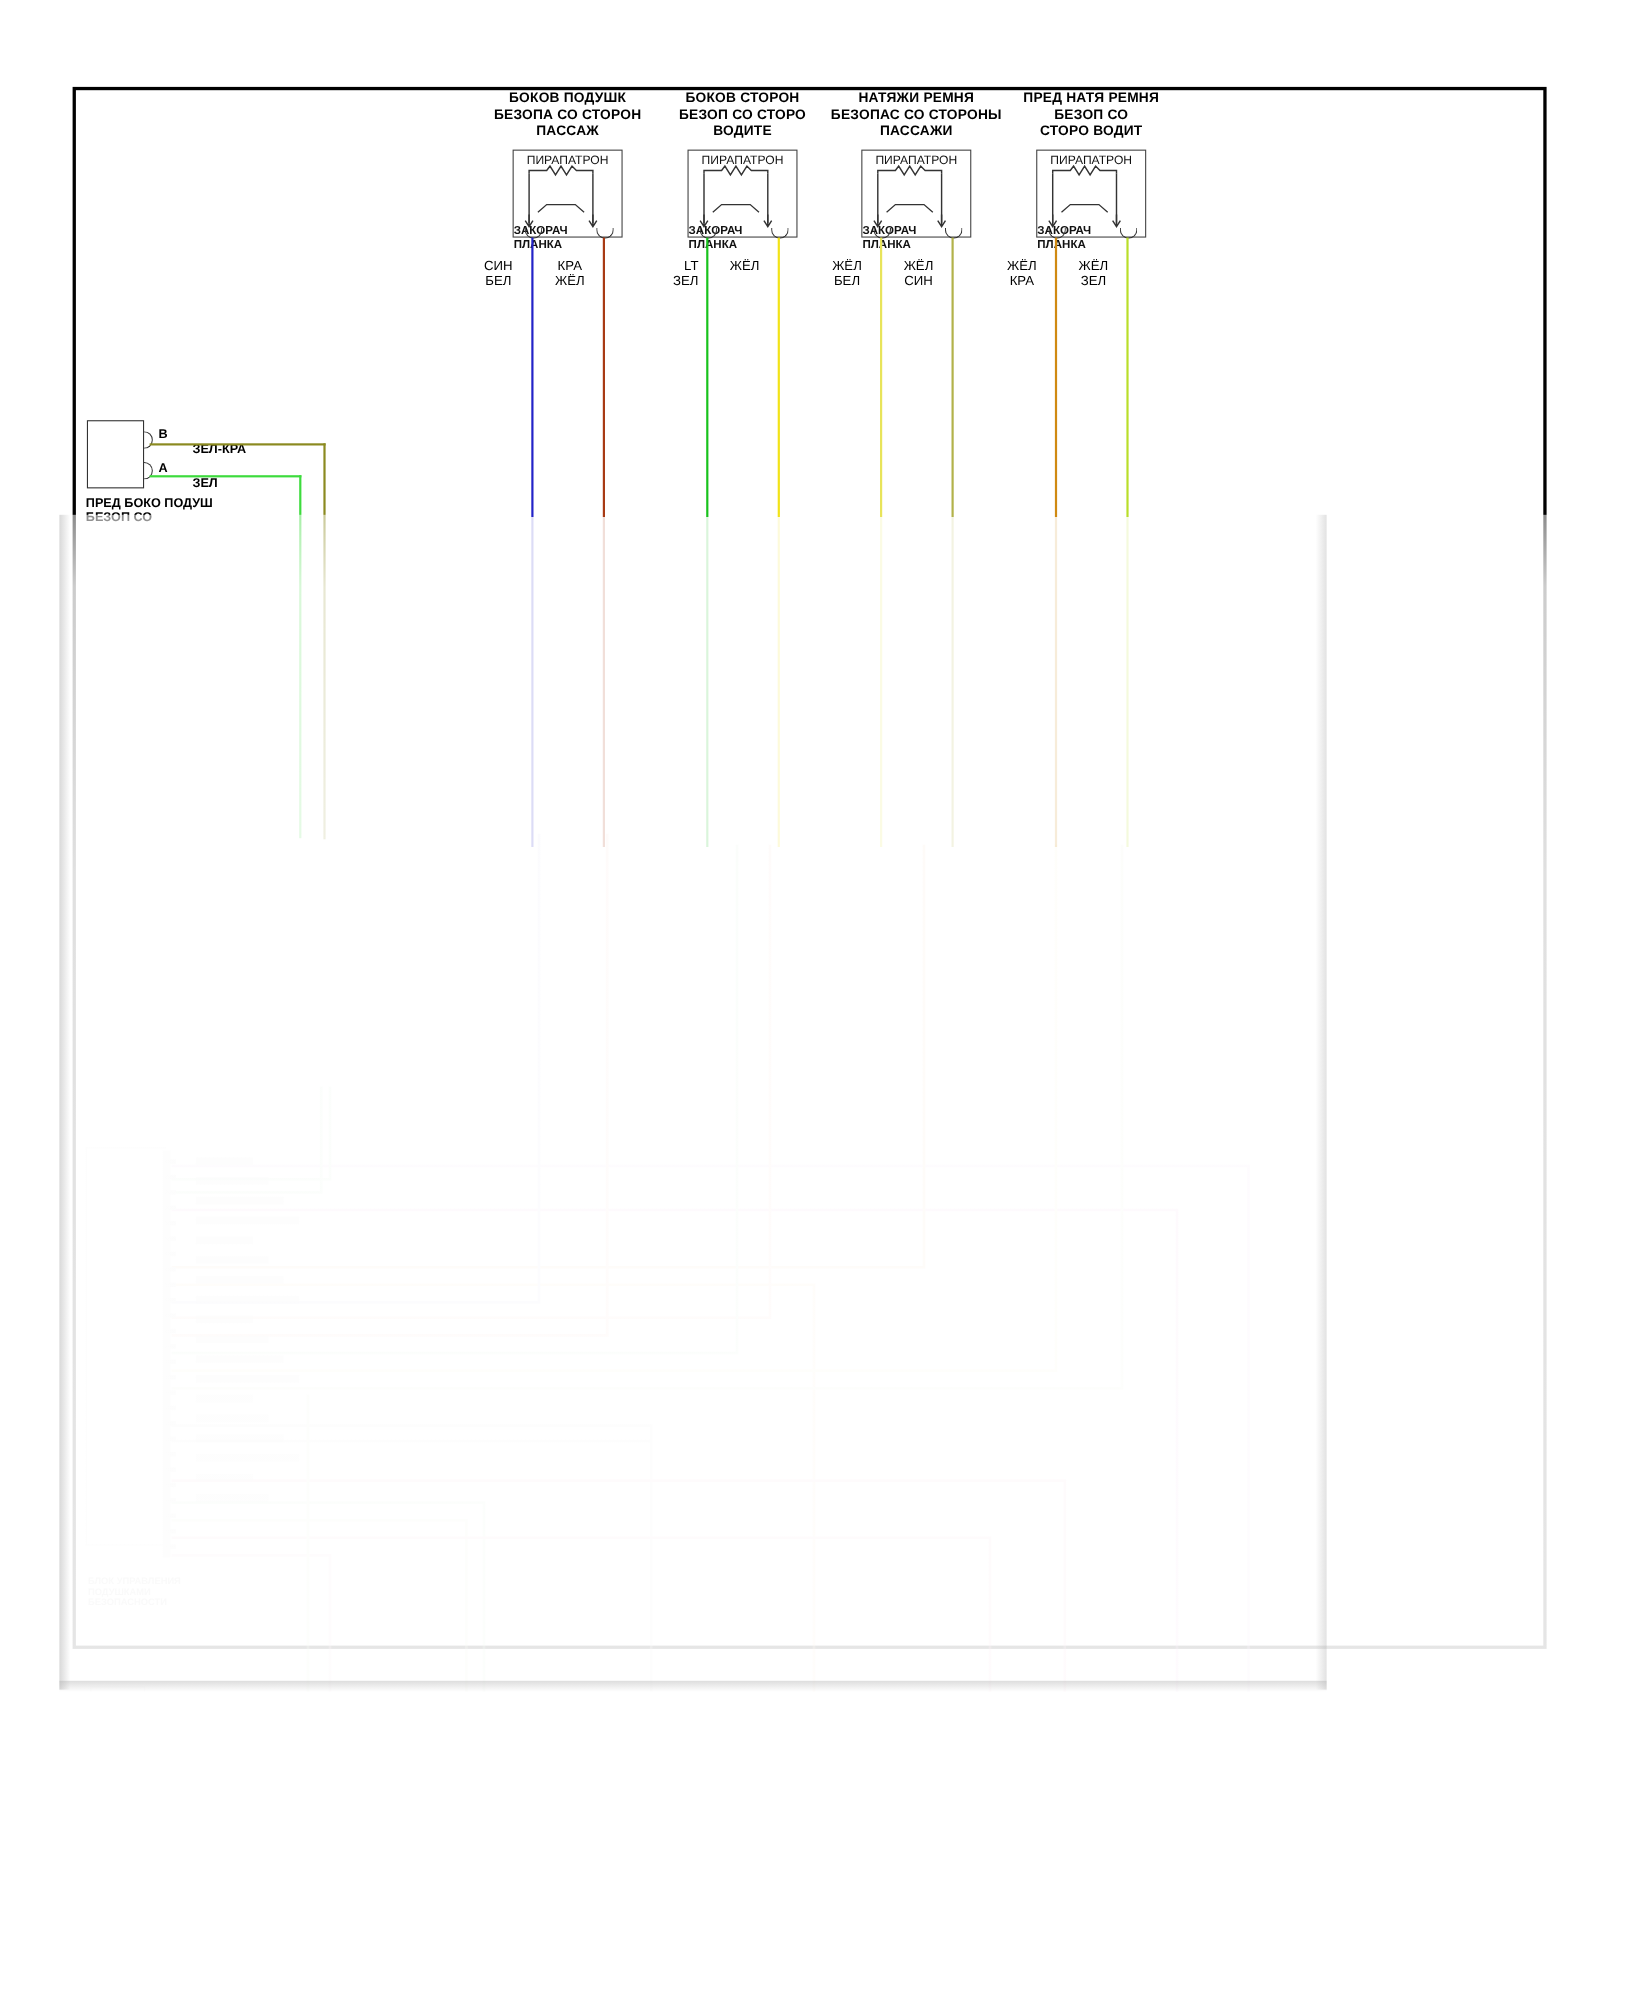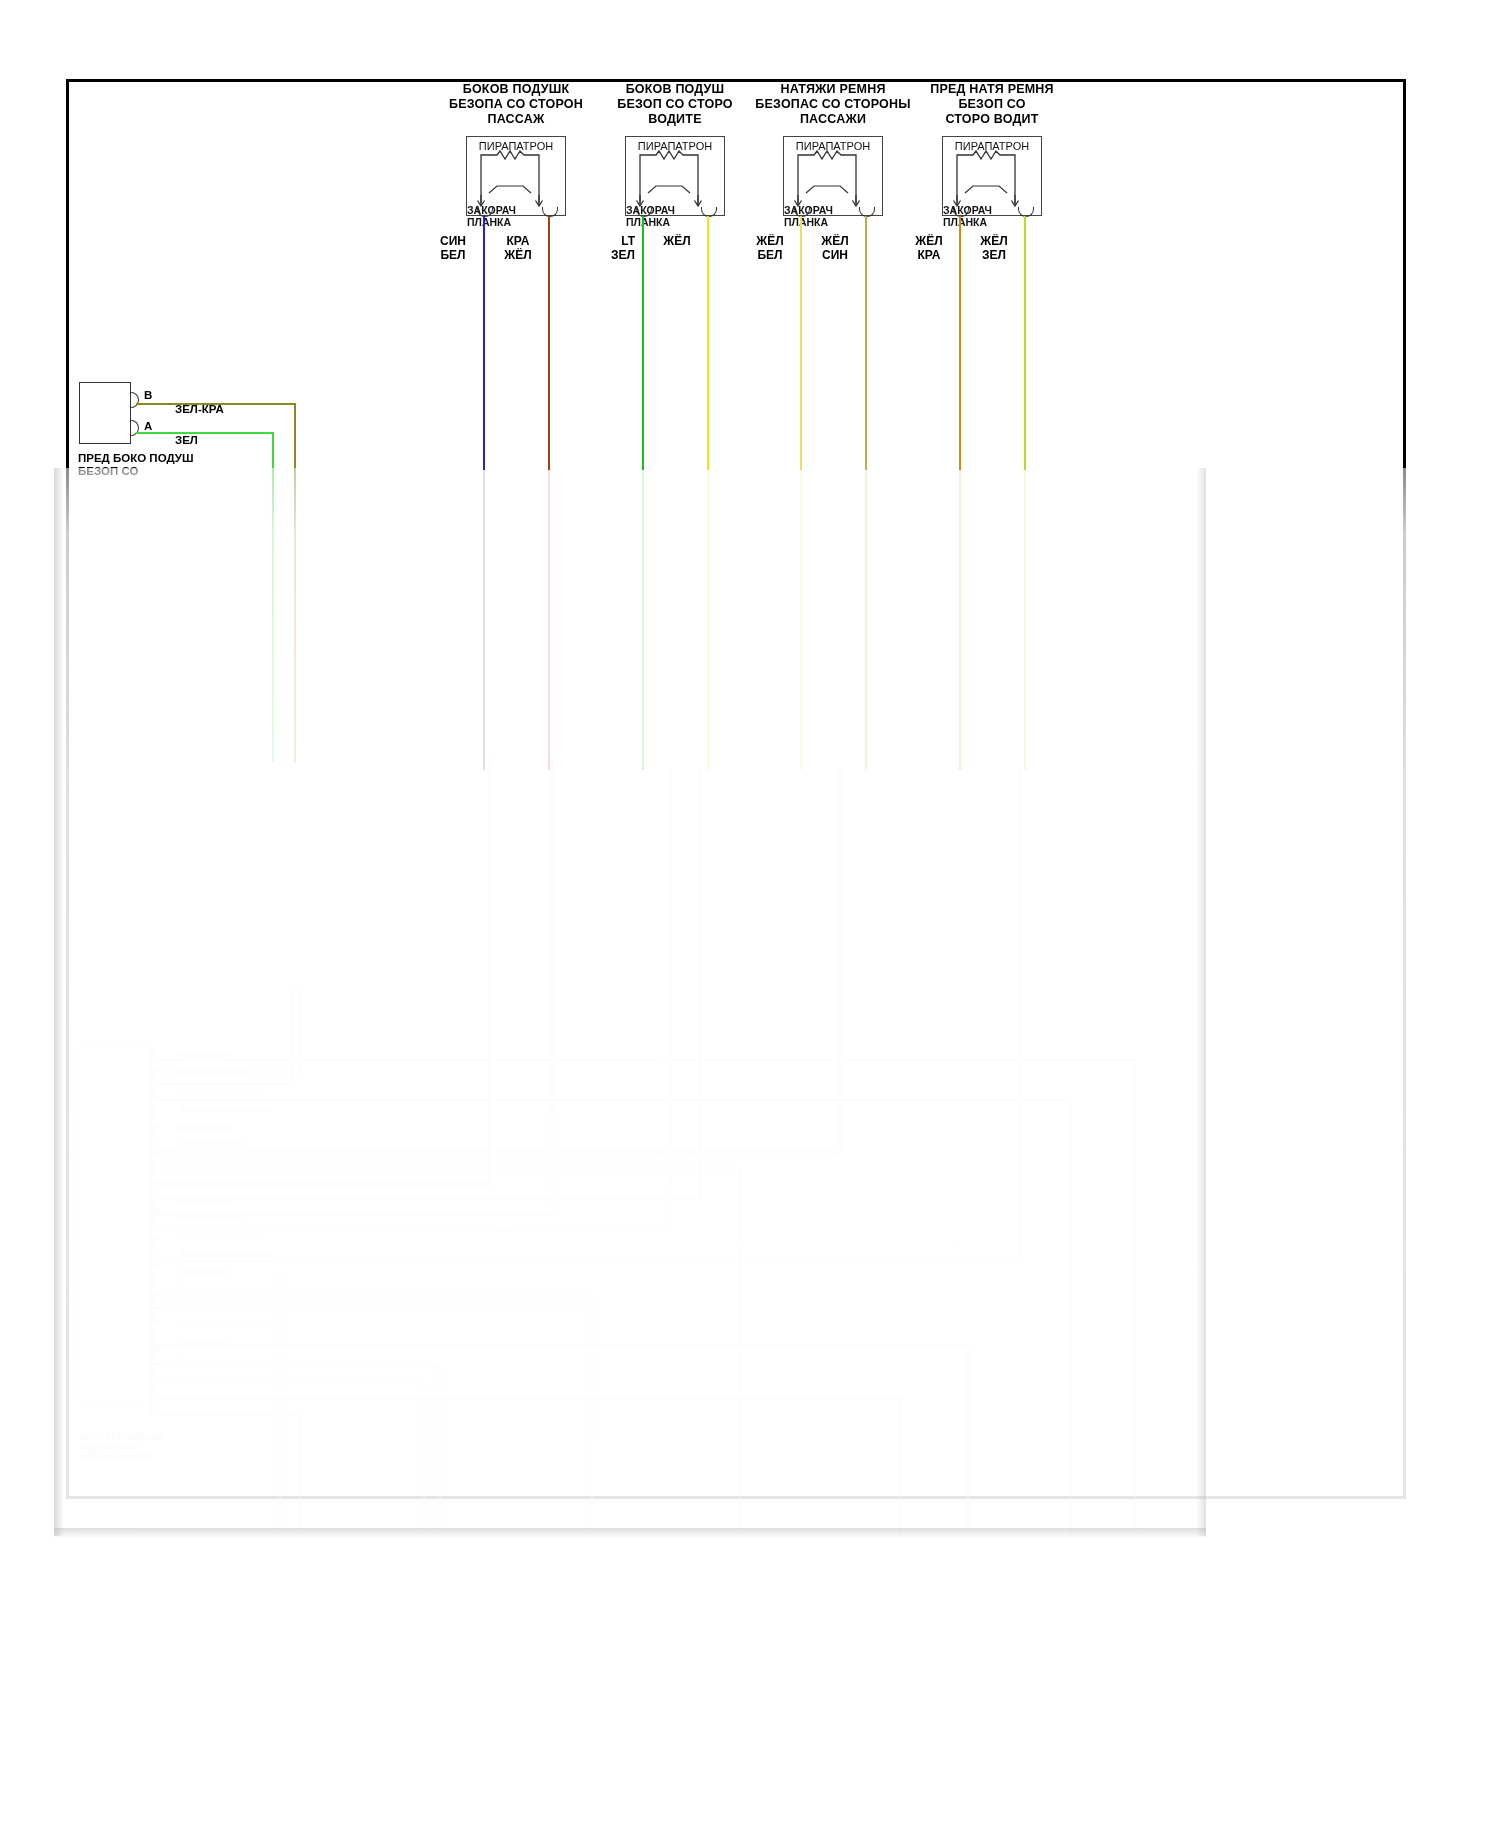--- a/index.html
+++ b/index.html
@@ -60,21 +60,21 @@
   .mod-svg{ position:absolute; left:0; top:0; width:100px; height:80px; }
 
   
   .cup{ position:absolute; width:14px; height:9px;
         border:1.4px solid #333; border-top:none;
         border-radius:0 0 9px 9px; background:transparent; }
 
   
   .wire{ position:absolute; width:2.4px; }
   .wlabel{
-    position:absolute; font-size:12px; font-weight:bold;
+    position:absolute; font-size:12px; font-weight:normal;
     line-height:14px; color:#000; text-align:center;
     white-space:pre-line; width:46px;
   }
 
   
   #sensor-box{
     position:absolute; left:79px; top:382px;
     width:52px; height:62px;
     border:1.5px solid #333; box-sizing:border-box; background:#fff;
   }
@@ -163,21 +163,21 @@
             <path d="M14 21 L14 18 L30 18 L33 14 L38 22 L43 14 L48 22 L53 14 L57 18 L72 18 L72 21" fill="none" stroke="#333" stroke-width="1.3"></path>
             <path d="M14 21 L14 66" fill="none" stroke="#333" stroke-width="1.3"></path>
             <path d="M72 21 L72 66" fill="none" stroke="#333" stroke-width="1.3"></path>
             <path d="M22 56 L30 49 L56 49 L64 56" fill="none" stroke="#333" stroke-width="1.2"></path>
             <path d="M14 58 L14 68 M10.5 63.5 L14 69 L17.5 63.5" fill="none" stroke="#333" stroke-width="1.3"></path>
             <path d="M72 58 L72 68 M68.5 63.5 L72 69 L75.5 63.5" fill="none" stroke="#333" stroke-width="1.3"></path>
           </svg>
         </div>
       </div>
       <div class="module" style="left: 570px; top: 82px; width: 210px;">
-        <div class="mod-title">БОКОВ ПОДУШ
+        <div class="mod-title">БОКОВ СТОРОН
 БЕЗОП СО СТОРО
 ВОДИТЕ</div>
         <div class="mod-box">
           <div class="mod-lbl1">ПИРАПАТРОН</div>
           <div class="mod-lbl2">ЗАКОРАЧ
 ПЛАНКА</div>
           <svg class="mod-svg" viewBox="0 0 100 80">
             <path d="M14 21 L14 18 L30 18 L33 14 L38 22 L43 14 L48 22 L53 14 L57 18 L72 18 L72 21" fill="none" stroke="#333" stroke-width="1.3"></path>
             <path d="M14 21 L14 66" fill="none" stroke="#333" stroke-width="1.3"></path>
             <path d="M72 21 L72 66" fill="none" stroke="#333" stroke-width="1.3"></path>

